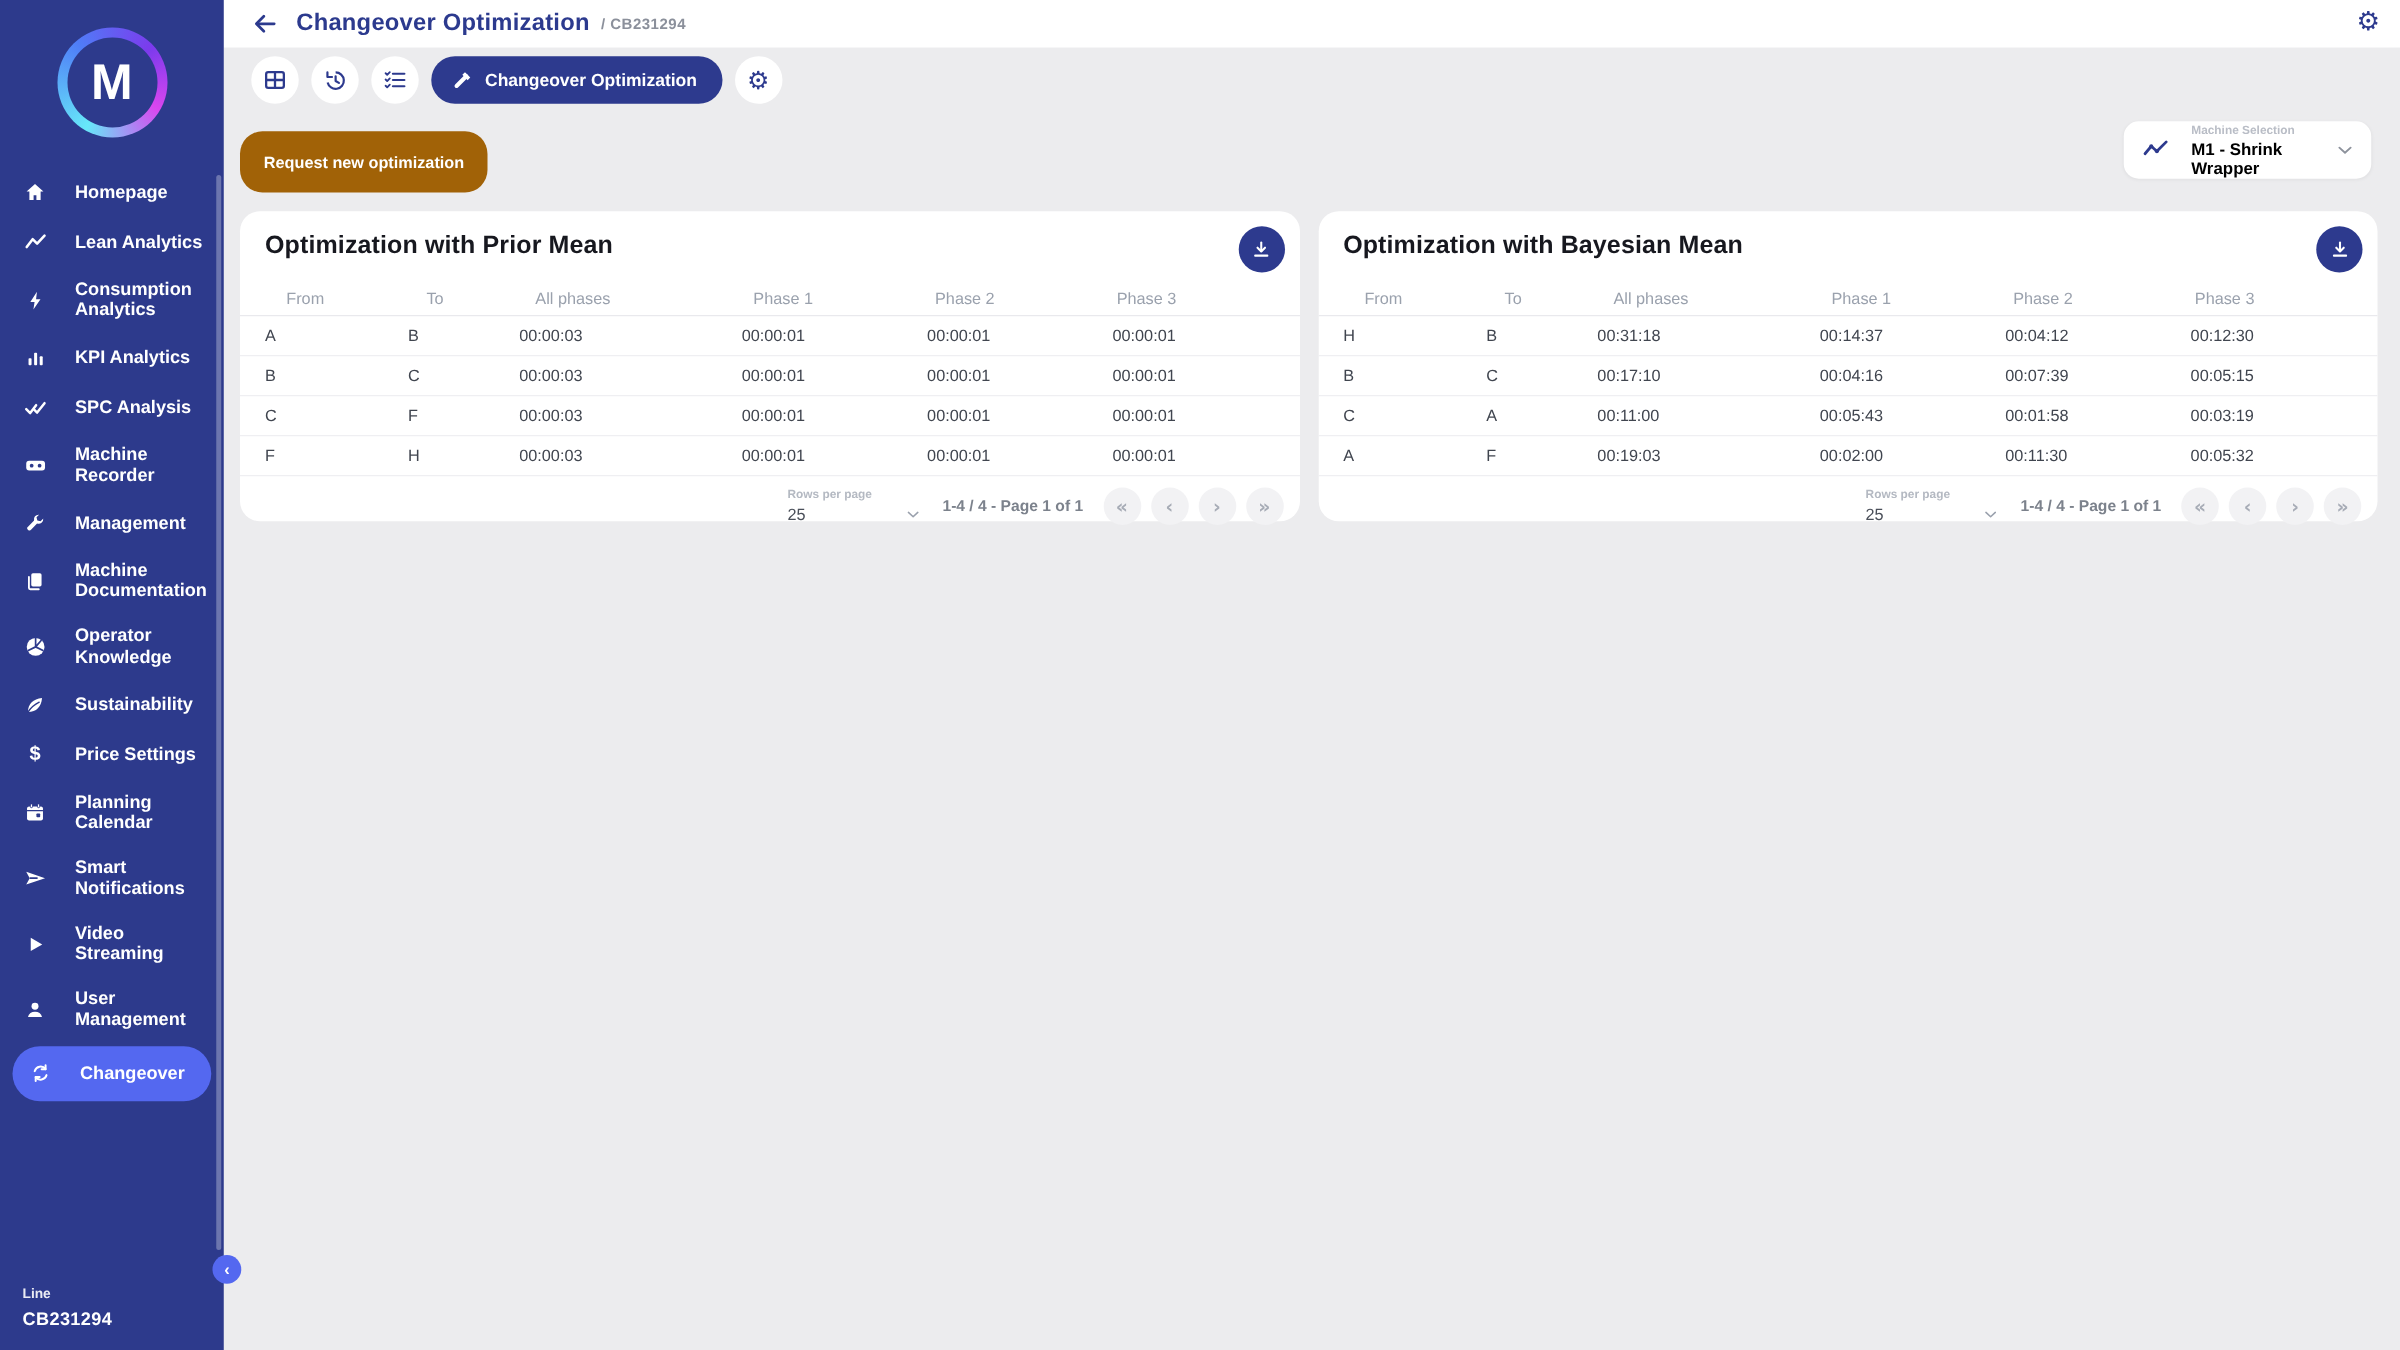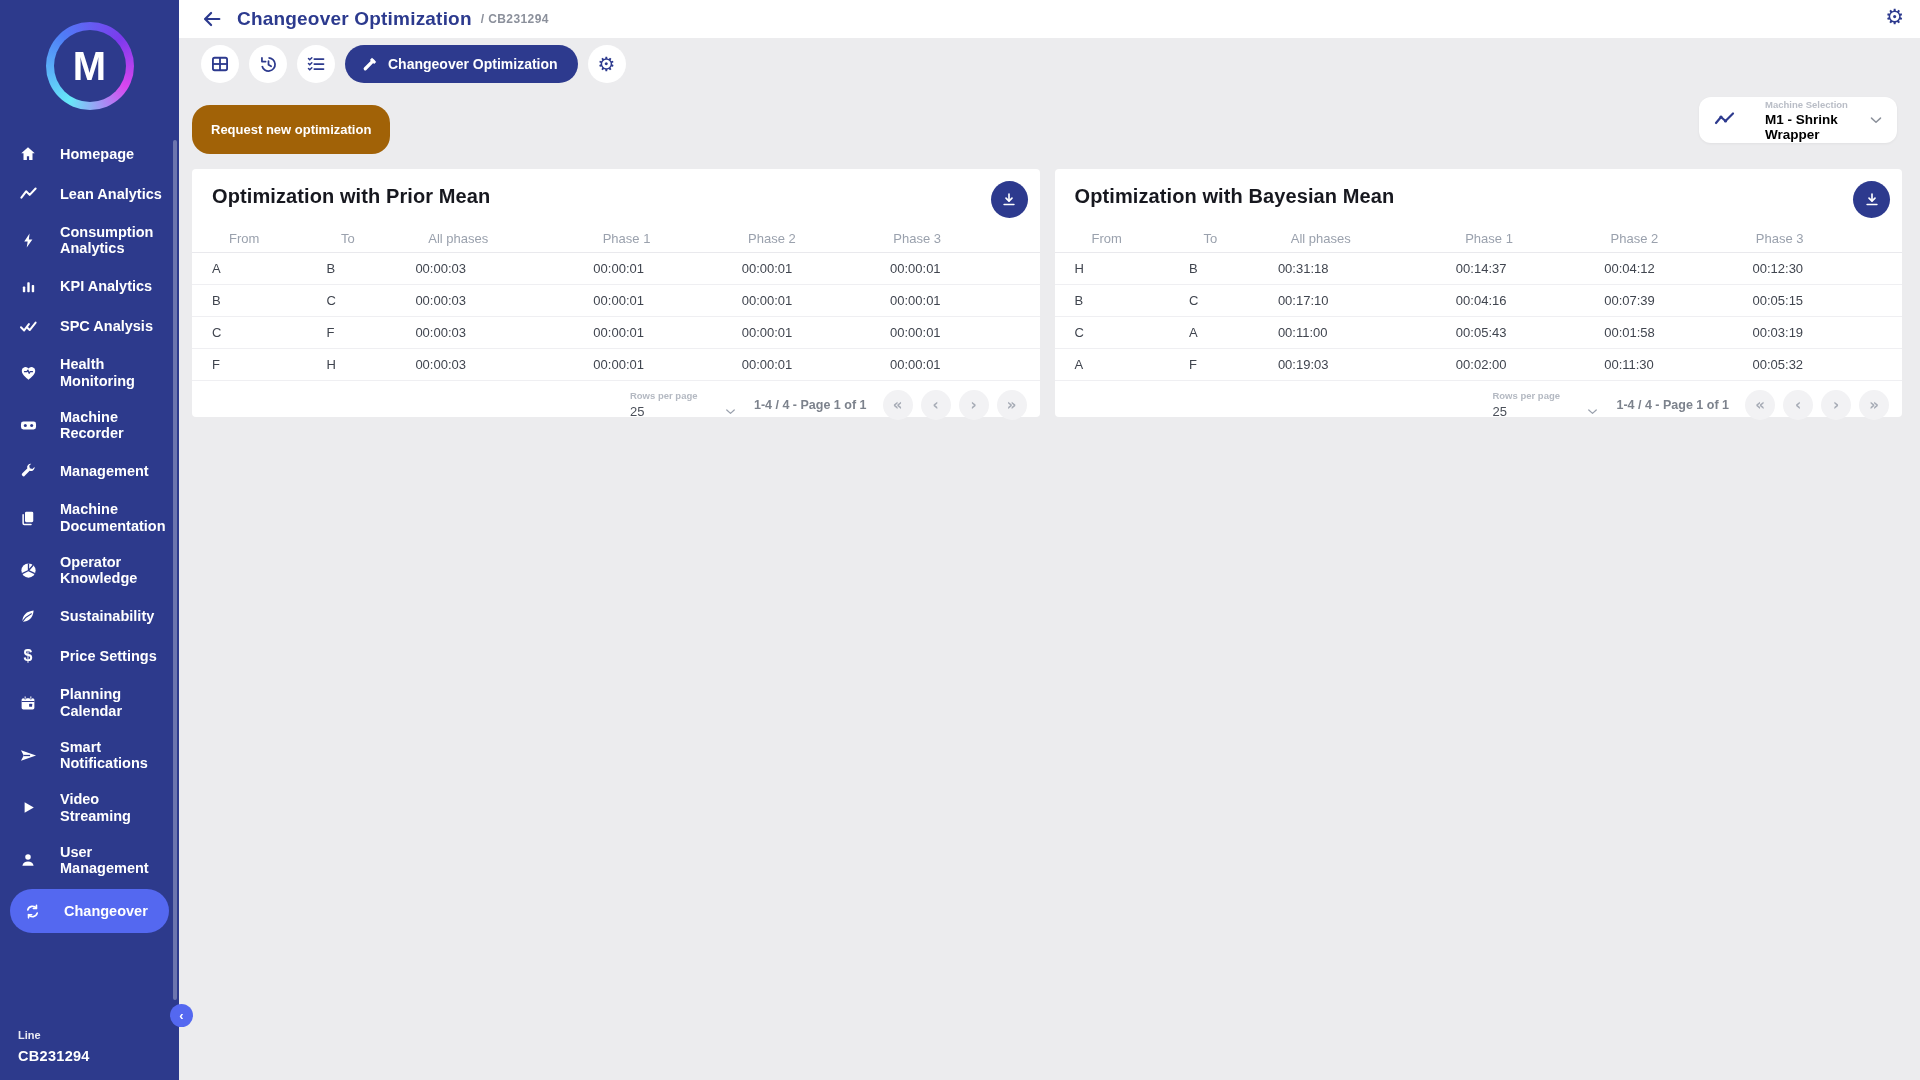--- a/index.html
+++ b/index.html
@@ -47,28 +47,28 @@
     align-items:center; gap:10px; padding:0 20px 0 16px; font-size:14px; font-weight:bold; cursor:pointer; }
 
   .request-btn { position:absolute; left:192px; top:105px; height:49px; border:none; border-radius:18px;
     background:#a16207; color:#fff; font-family:inherit; font-size:13px; font-weight:bold;
     padding:0 19px; cursor:pointer; }
 
   
   .machine-select { position:absolute; right:23px; top:97px; width:198px; height:46px; background:#fff;
     border-radius:12px; display:flex; align-items:center; padding:0 12px 0 14px;
     box-shadow:0 1px 3px rgba(0,0,0,.05); cursor:pointer; }
-  .ms-text { margin-left:28px; flex:1; }
+  .ms-text { margin-left:16px; flex:1; }
   .ms-label { font-size:9.5px; color:#b9bdc6; font-weight:bold; margin-bottom:2px; }
   .ms-value { font-size:13.5px; color:#000000; font-weight:bold; }
   .ms-chevron { color:#8d929c; }
 
   
   .cards { position:absolute; left:192px; top:169px; right:18px; display:flex; gap:15px; }
-  .card { flex:1; background:#fff; border-radius:4px; position:relative; padding-top:16px; height:248px; }
+  .card { flex:1; background:#fff; border-radius:16px; position:relative; padding-top:16px; height:248px; }
   .card-title { font-size:20px; font-weight:800; color:#17181f; padding:0 20px; letter-spacing:.1px; }
   .download-btn { position:absolute; top:12px; right:12px; width:37px; height:37px; border-radius:50%;
     background:#2d3a8e; display:flex; align-items:center; justify-content:center; cursor:pointer; }
 
   .tgrid { display:grid; grid-template-columns:13.5% 10.5% 21% 17.5% 17.5% auto; align-items:center; }
   .thead { margin-top:16px; height:29px; border-bottom:1px solid #e9e9ed; color:#9aa1ad; font-size:13px;padding-left:17px; }
   .thead > div { padding-left:20px; }
   .tbody .trow { height:32px; border-bottom:1px solid #efeff2; color:#40454f; font-size:13px; }
   .tbody .tcell { padding-left:20px; }
 
@@ -132,29 +132,20 @@
         <svg width="19" height="19" viewBox="0 0 24 24">
             <polyline points="2.5,13 6.5,17 12.5,9" fill="none" stroke="#fff" stroke-width="2.5" stroke-linecap="round" stroke-linejoin="round"></polyline>
             <polyline points="10.5,13.5 13.5,16.5 21,7" fill="none" stroke="#fff" stroke-width="2.5" stroke-linecap="round" stroke-linejoin="round"></polyline>
           </svg>
       </span>
       <span>SPC Analysis</span>
     </div>
     <div class="nav-item">
       <span class="nicon">
         <svg width="19" height="19" viewBox="0 0 24 24">
-            <path d="M12 21s-8.5-5.7-8.5-11.2a4.7 4.7 0 0 1 8.5-2.8 4.7 4.7 0 0 1 8.5 2.8C20.5 15.3 12 21 12 21z" fill="#fff"></path>
-            <polyline points="7,11 10,11 11.3,9 12.8,13 14,11 17,11" fill="none" stroke="#2d3a8c" stroke-width="1.6" stroke-linecap="round" stroke-linejoin="round"></polyline>
-          </svg>
-      </span>
-      <span>Health Monitoring</span>
-    </div>
-    <div class="nav-item">
-      <span class="nicon">
-        <svg width="19" height="19" viewBox="0 0 24 24">
             <rect x="2.5" y="7" width="19" height="10" rx="3" fill="#fff"></rect>
             <circle cx="8" cy="12" r="1.9" fill="#2d3a8c"></circle>
             <circle cx="16" cy="12" r="1.9" fill="#2d3a8c"></circle>
           </svg>
       </span>
       <span>Machine Recorder</span>
     </div>
     <div class="nav-item">
       <span class="nicon">
         <svg width="18" height="18" viewBox="0 0 24 24">

